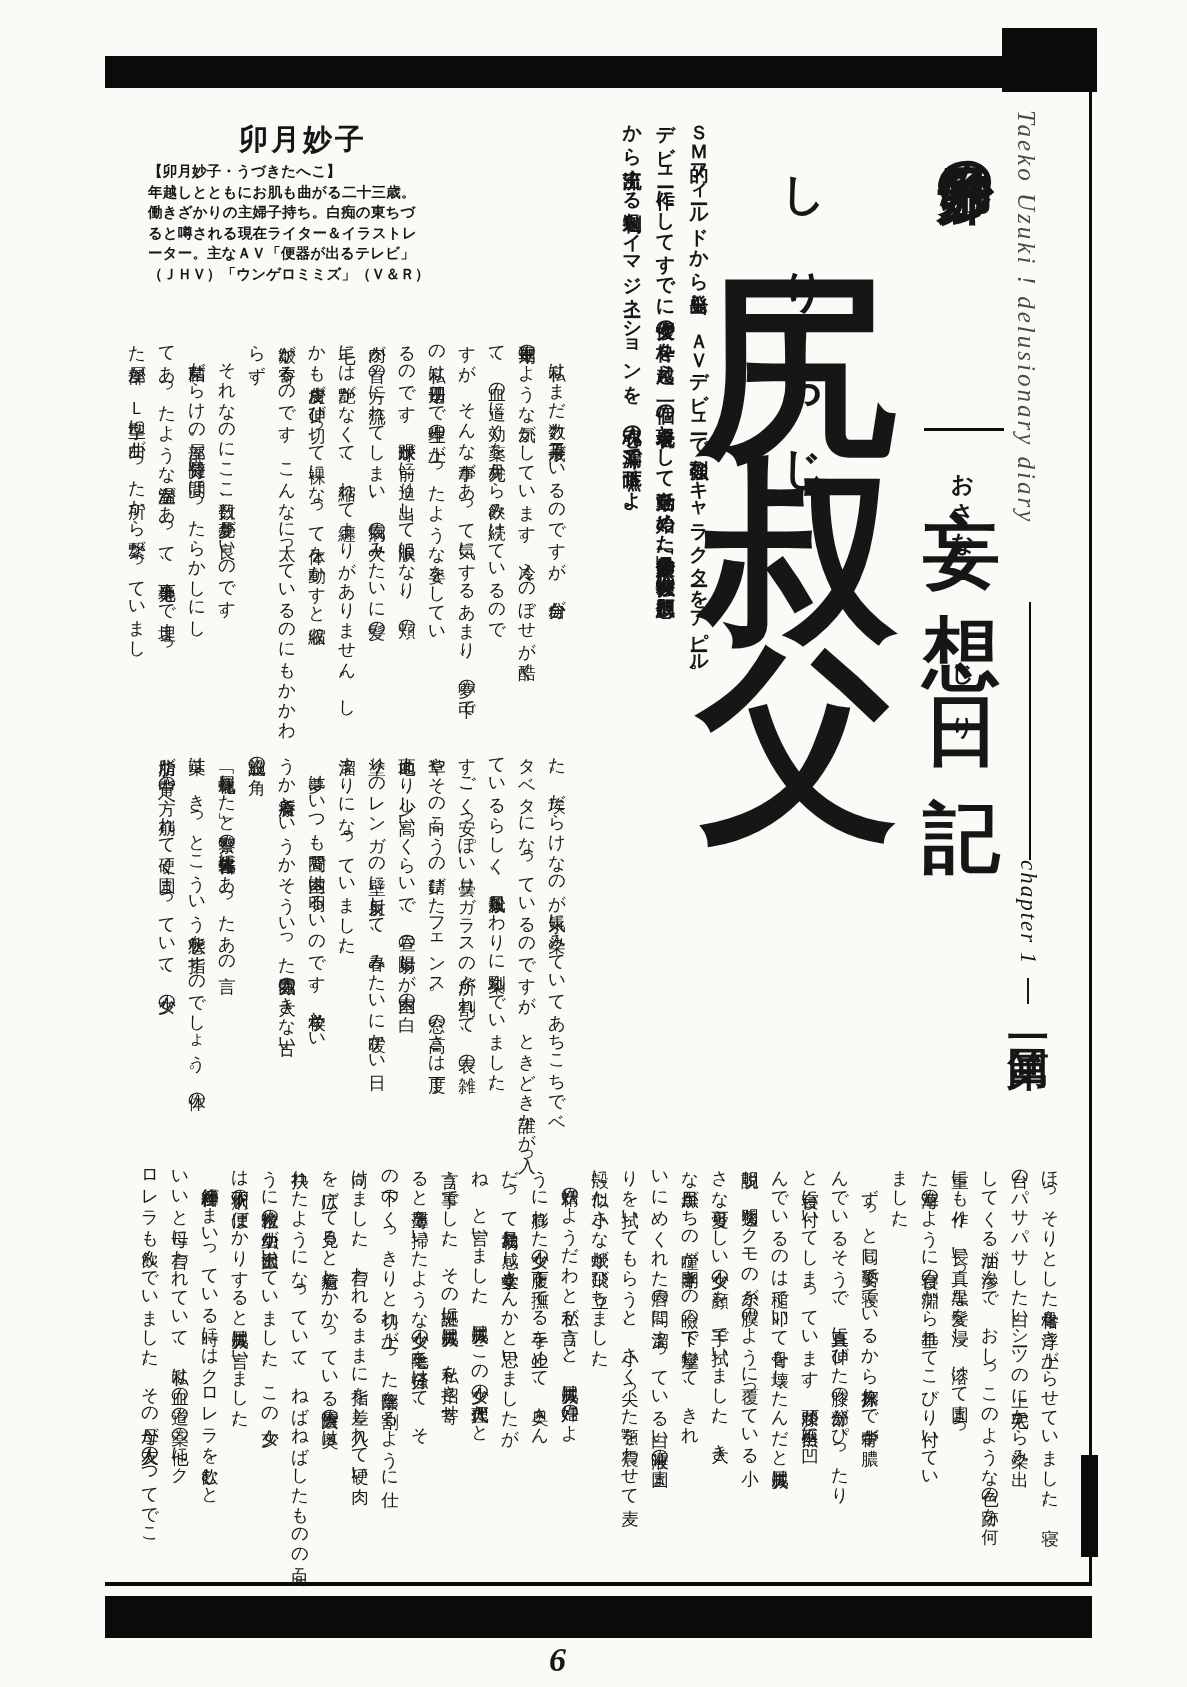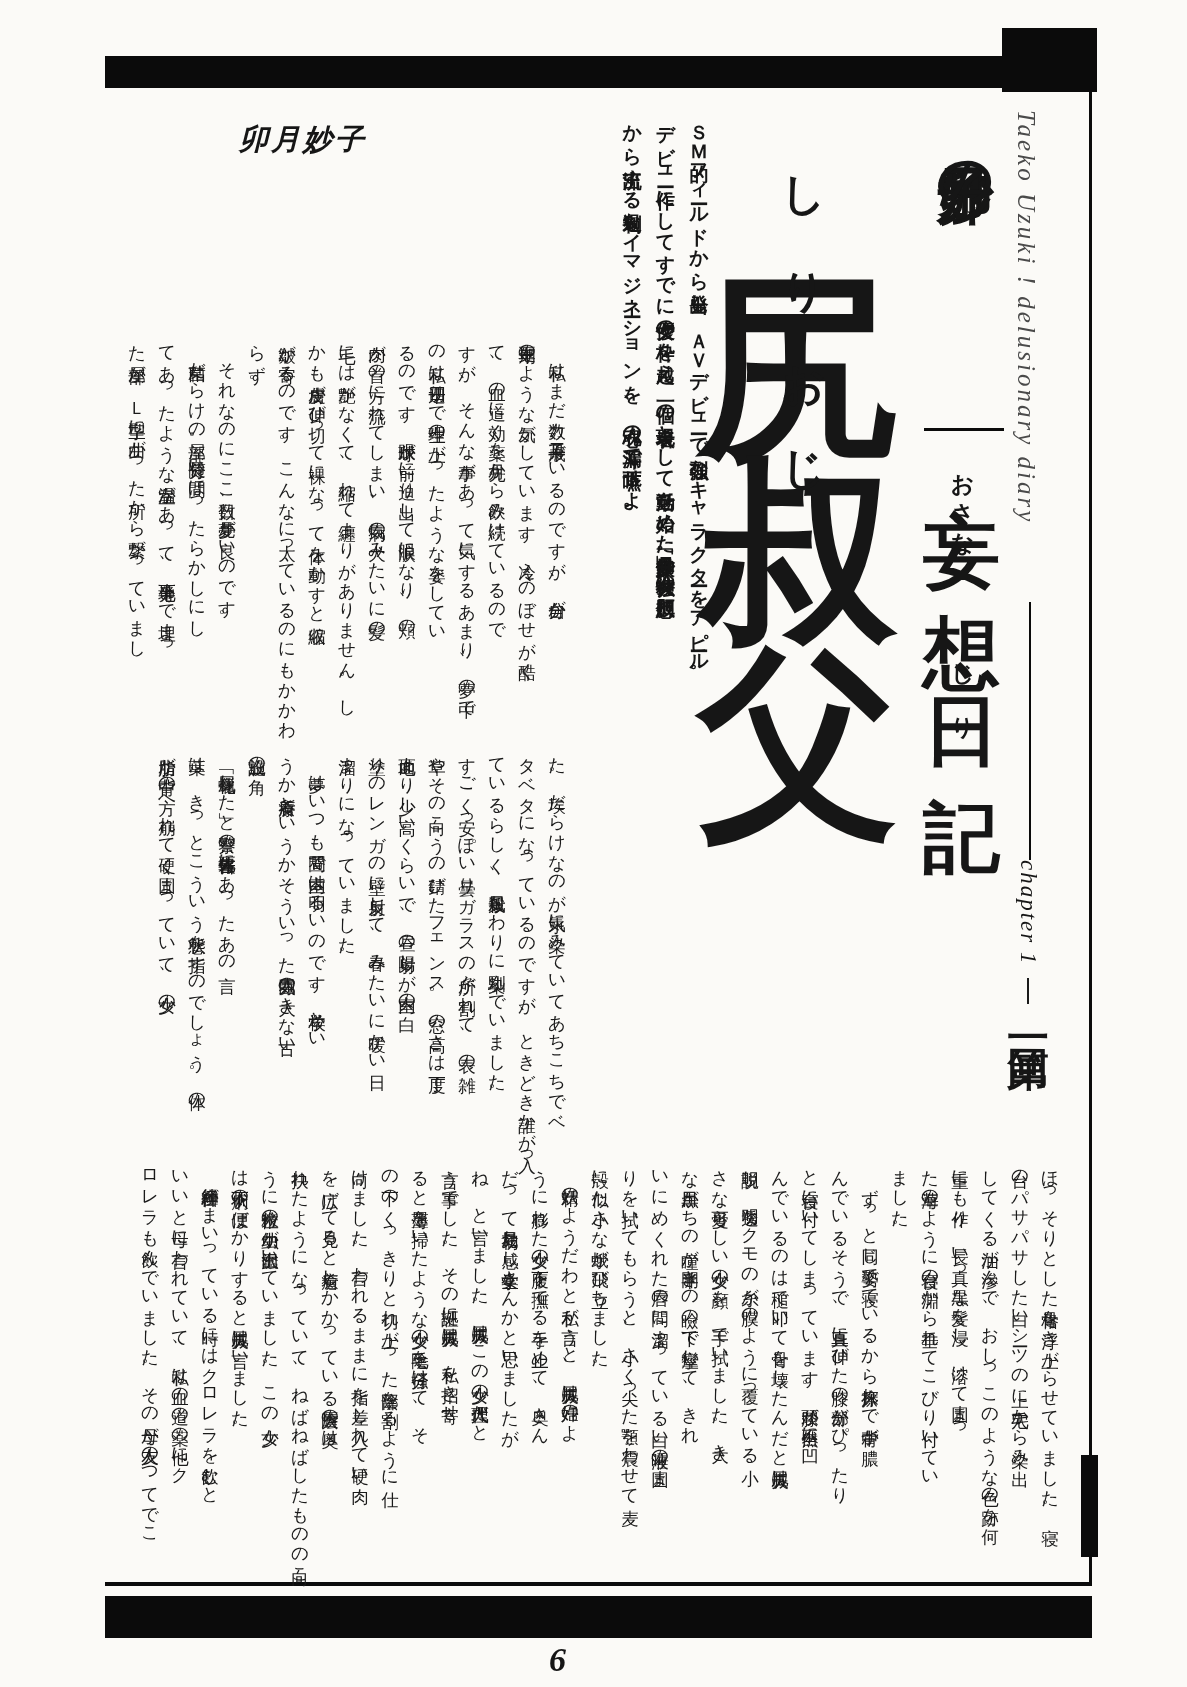--- a/index.html
+++ b/index.html
@@ -23,21 +23,21 @@
   .vtext{
     position:absolute;
     writing-mode:vertical-rl;
     text-orientation:upright;
     letter-spacing:0;
     white-space:normal;
   }
   
   #profile-heading{
     position:absolute;left:239px;top:120px;
-    font-size:29px;font-weight:700;letter-spacing:3px;font-style:italic;
+    font-size:29px;font-weight:700;letter-spacing:3px;
   }
   #profile-text{
     position:absolute;left:148px;top:161px;width:300px;
     font-family:"Liberation Sans","DejaVu Sans",sans-serif;
     font-weight:700;font-size:14.5px;line-height:20.6px;letter-spacing:0.2px;
   }
   
   #lede{
     left:616px;top:112px;height:1000px;width:100px;
     font-family:"Liberation Sans","DejaVu Sans",sans-serif;
@@ -100,20 +100,21 @@
 <div class="page">
 
   <div class="bar" id="top-bar"></div>
   <div class="bar" id="corner-block"></div>
   <div class="bar" id="right-rule"></div>
   <div class="bar" id="bottom-thin-rule"></div>
   <div class="bar" id="bottom-bar"></div>
   <div class="bar" id="bottom-right-bar"></div>
 
   <div id="profile-heading">卯月妙子</div>
+  <div id="profile-text">【卯月妙子・うづきたへこ】<br>年越しとともにお肌も曲がる二十三歳。<br>働きざかりの主婦子持ち。白痴の東ちづ<br>ると噂される現在ライター＆イラストレ<br>ーター。主なＡＶ「便器が出るテレビ」<br>（ＪＨＶ）「ウンゲロミミズ」（Ｖ＆Ｒ）</div>
 
   <div class="vtext" id="deco-english">Taeko Uzuki ! delusionary diary</div>
   <div class="bar" id="deco-rule"></div>
 
   <div class="vtext" id="series-title">卯月妙子の</div>
   <div class="bar" id="series-rule"></div>
 
   <div class="vtext" id="main-title">
     <span class="mt-big">妄</span><span class="mt-kana mt-k1">お</span><span class="mt-kana mt-k2">さ</span><span class="mt-kana mt-k3">な</span><span class="mt-big mt-g1">想</span><span class="mt-big mt-g2">日</span><span class="mt-kana mt-k4">じ</span><span class="mt-kana mt-k5">り</span><span class="mt-big mt-g3">記</span>
   </div>

